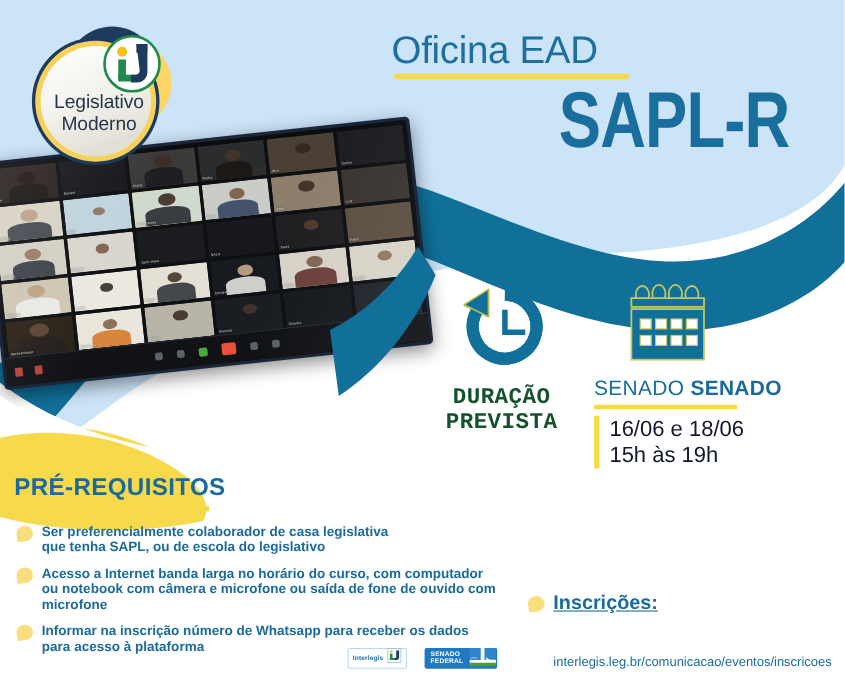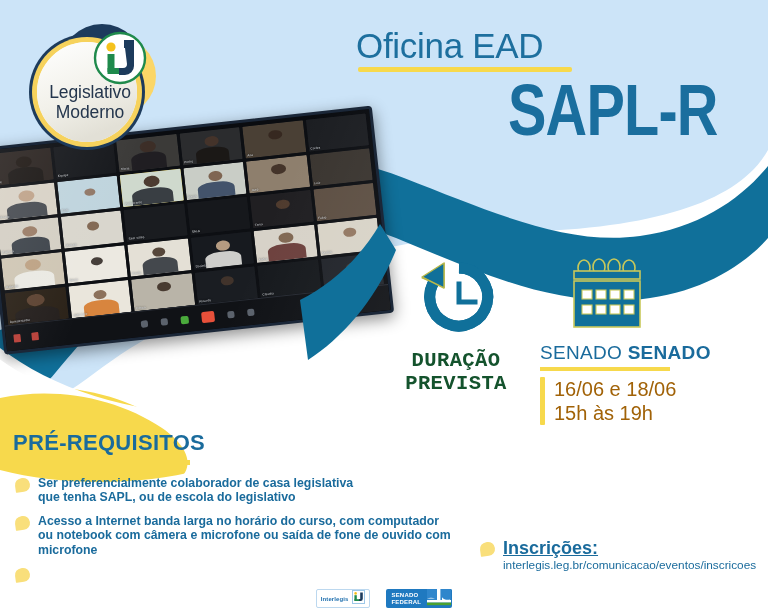--- a/index.html
+++ b/index.html
@@ -125,21 +125,21 @@
   .turma-title {
     color:#1a6b9c; font-size:19px; line-height:22px; letter-spacing:.3px;
   }
   .turma-title .t1 { font-weight:400; }
   .turma-title .t2 { font-weight:bold; }
   .turma-rule { height:4px; width:130px; background:#f7d94c; margin:3px 0 0 0; }
   .turma-dates {
     display:flex; margin-top:6px;
   }
   .turma-bar { width:5px; background:#f7d94c; margin-right:9px; border-radius:1px; }
-  .turma-lines { color:#a16207; font-size:20px; line-height:24px; }
+  .turma-lines { color:#0f172a; font-size:20px; line-height:24px; }
   .turma-lines .d1 { font-weight:400; }
   .turma-lines .d2 { font-weight:normal; }
 
   
   .prereq { position:absolute; left:13px; top:430px; width:500px; }
   .prereq-title {
     color:#1a6b9c; font-weight:bold; font-size:22px; letter-spacing:.3px;
   }
   .prereq-rule { height:4.5px; width:177px; background:#f7d94c; margin-top:4px; }
   .prereq-list { margin-top:11px; }
@@ -150,21 +150,21 @@
     border-radius:14px 14px 14px 2px;
     transform:rotate(-8deg);
   }
   .prereq-text { color:#1a6b9c; font-size:12.3px; line-height:14.6px; font-weight:bold; }
 
   
   .inscr { position:absolute; left:478px; top:538px; display:flex; align-items:flex-start; }
   .inscr .bullet { margin-top:4px; }
   .inscr-body { }
   .inscr-title { color:#1a6b9c; font-size:18px; font-weight:bold; line-height:20px;text-decoration:underline; }
-  .inscr-url { color:#1a6b9c; font-size:11.8px; line-height:15px; font-weight:400; }
+  .inscr-url { color:#1a6b9c; font-size:11.8px; line-height:15px; font-weight:400;margin-top:36px; }
 
   
   .footer {
     position:absolute; left:0; right:0; bottom:6px;
     display:flex; align-items:center; justify-content:center; gap:16px;
   }
   .logo-interlegis {
     display:flex; align-items:center; gap:4px;
     border:1px solid #bcd8ef; background:#ffffff;
     padding:2px 4px; border-radius:2px; height:19px;
@@ -496,20 +496,22 @@
         <div class="prereq-text" style="white-space:pre-line">Ser preferencialmente colaborador de casa legislativa
 que tenha SAPL, ou de escola do legislativo</div>
       </div>
       <div class="prereq-item">
         <div class="bullet"></div>
         <div class="prereq-text" style="white-space:pre-line">Acesso a Internet banda larga no horário do curso, com computador
 ou notebook com câmera e microfone ou saída de fone de ouvido com microfone</div>
       </div>
       <div class="prereq-item">
         <div class="bullet"></div>
+        <div class="prereq-text" style="white-space:pre-line">Informar na inscrição número de Whatsapp para receber os dados
+para acesso à plataforma</div>
       </div>
     </div>
   </div>
 
   <div class="inscr">
     <div class="bullet"></div>
     <div class="inscr-body">
       <div class="inscr-title">Inscrições:</div>
       <div class="inscr-url">interlegis.leg.br/comunicacao/eventos/inscricoes</div>
     </div>

